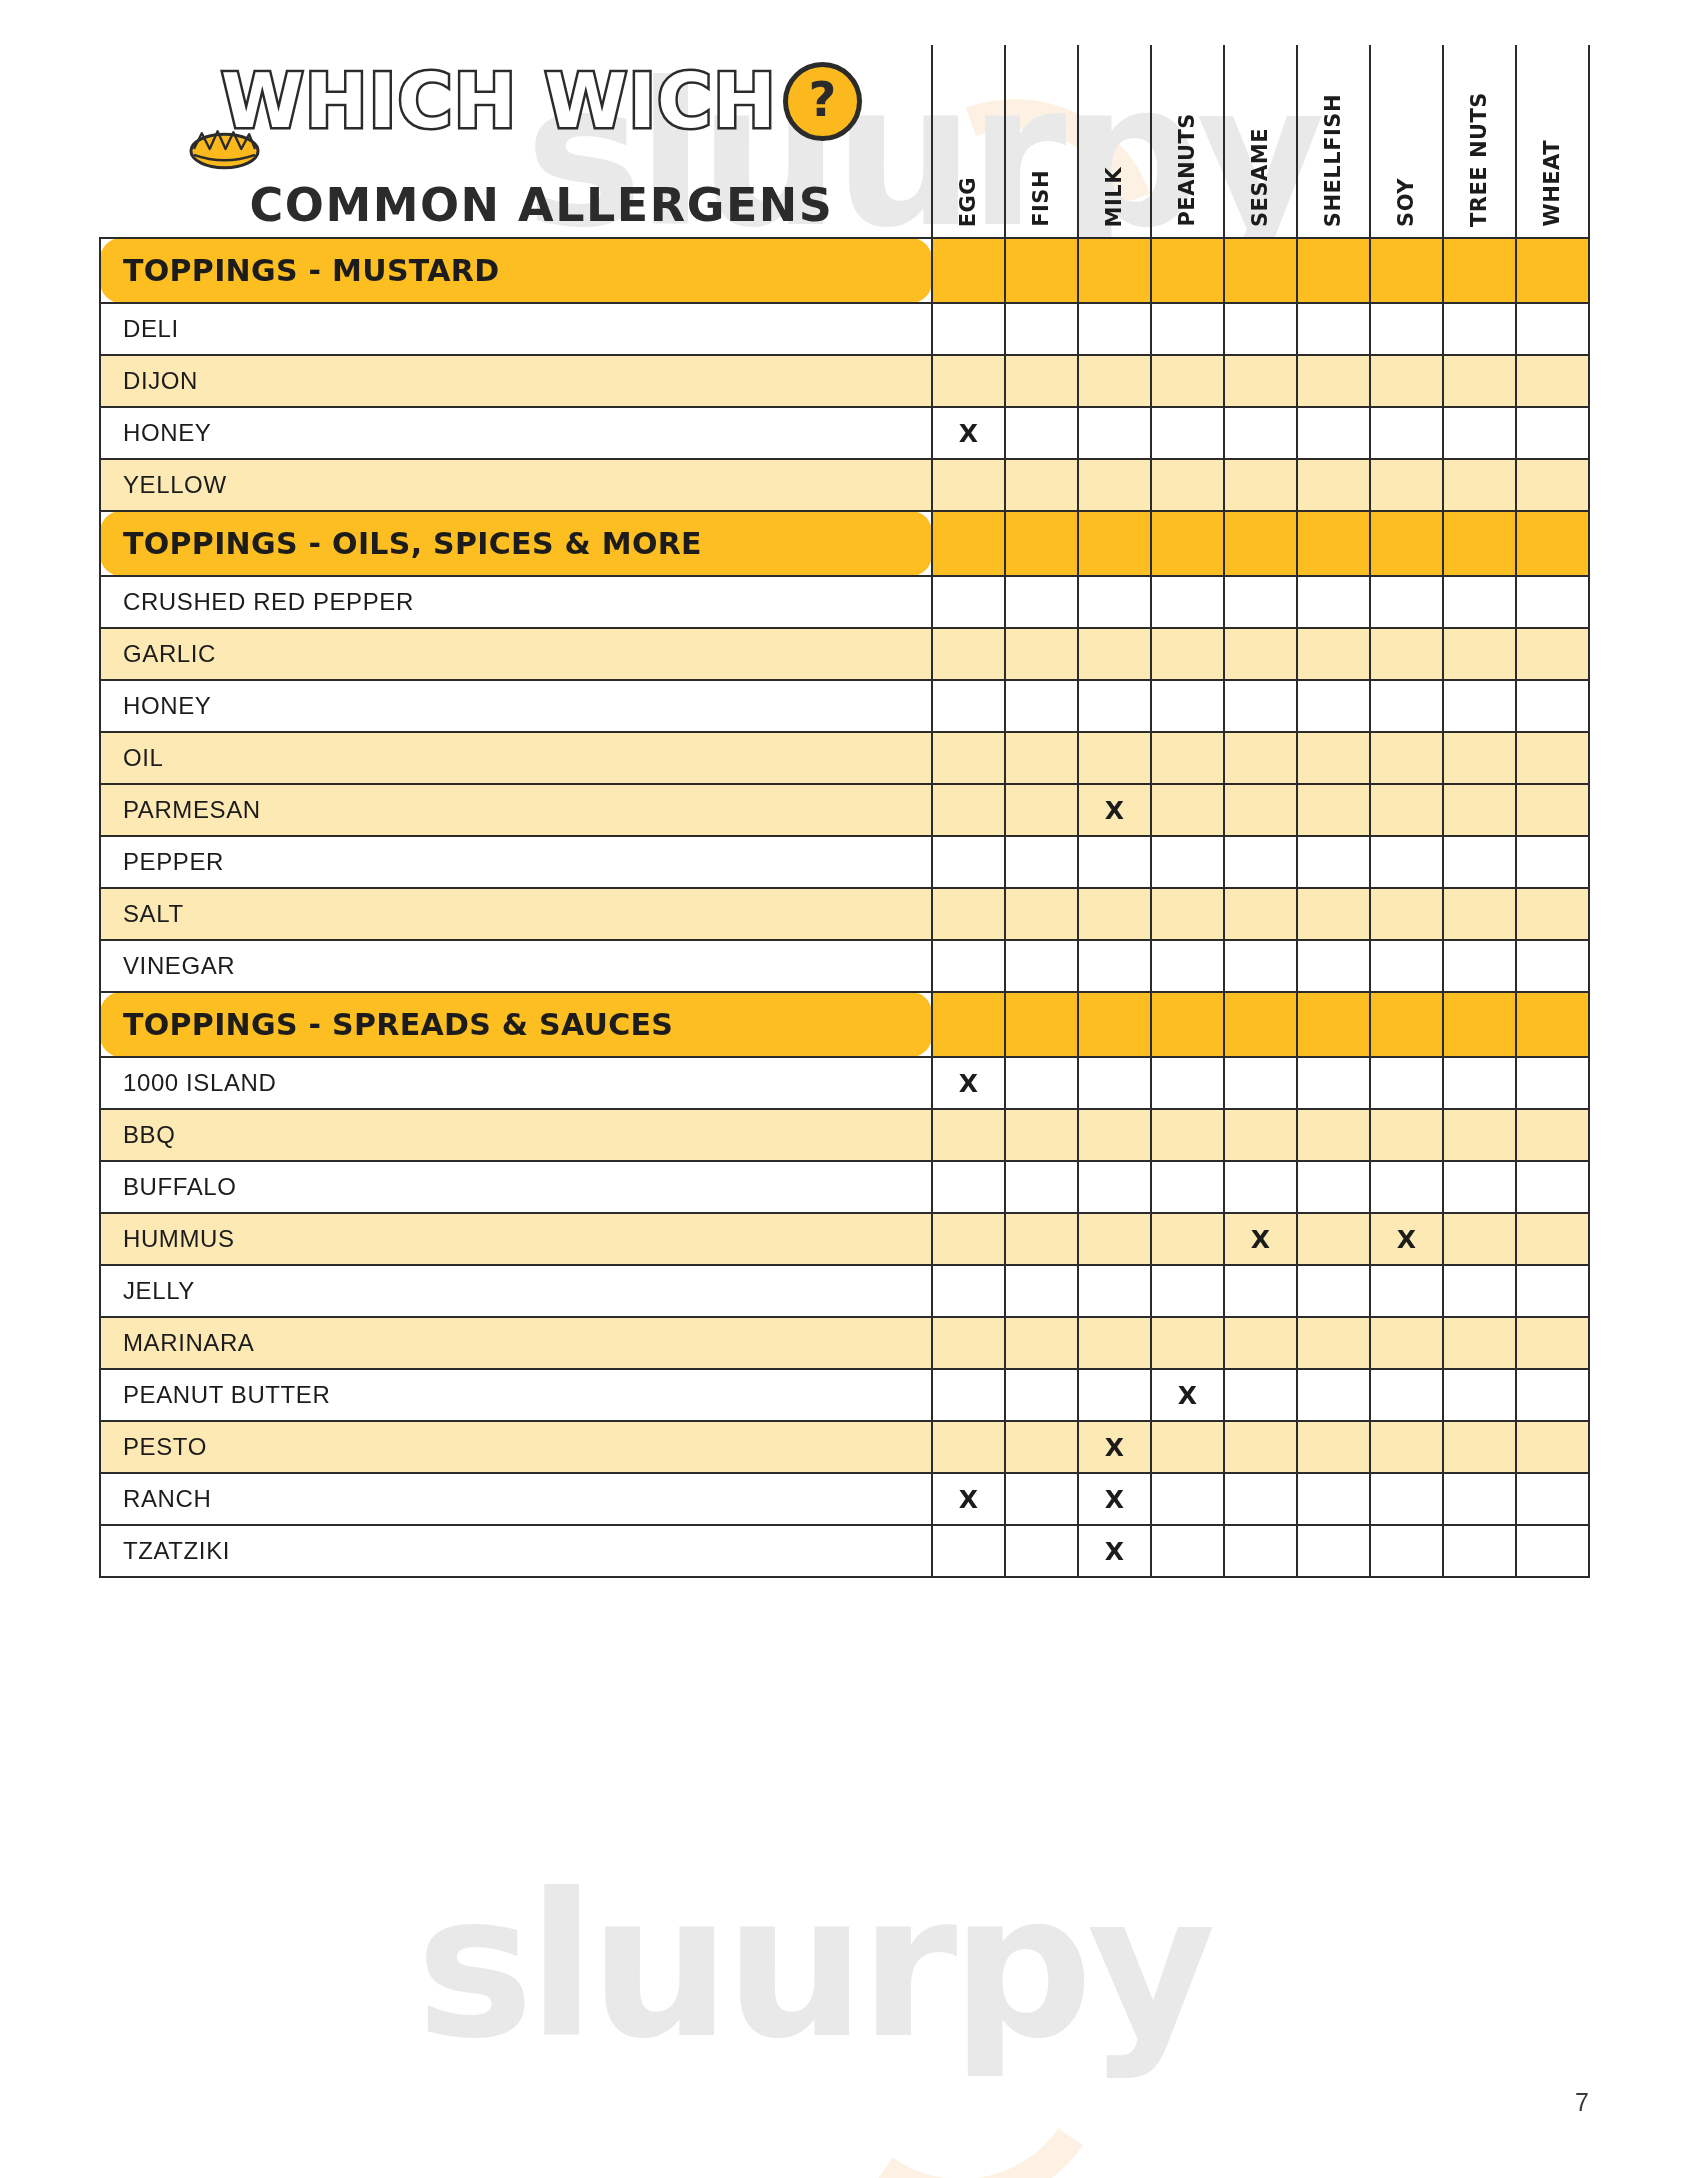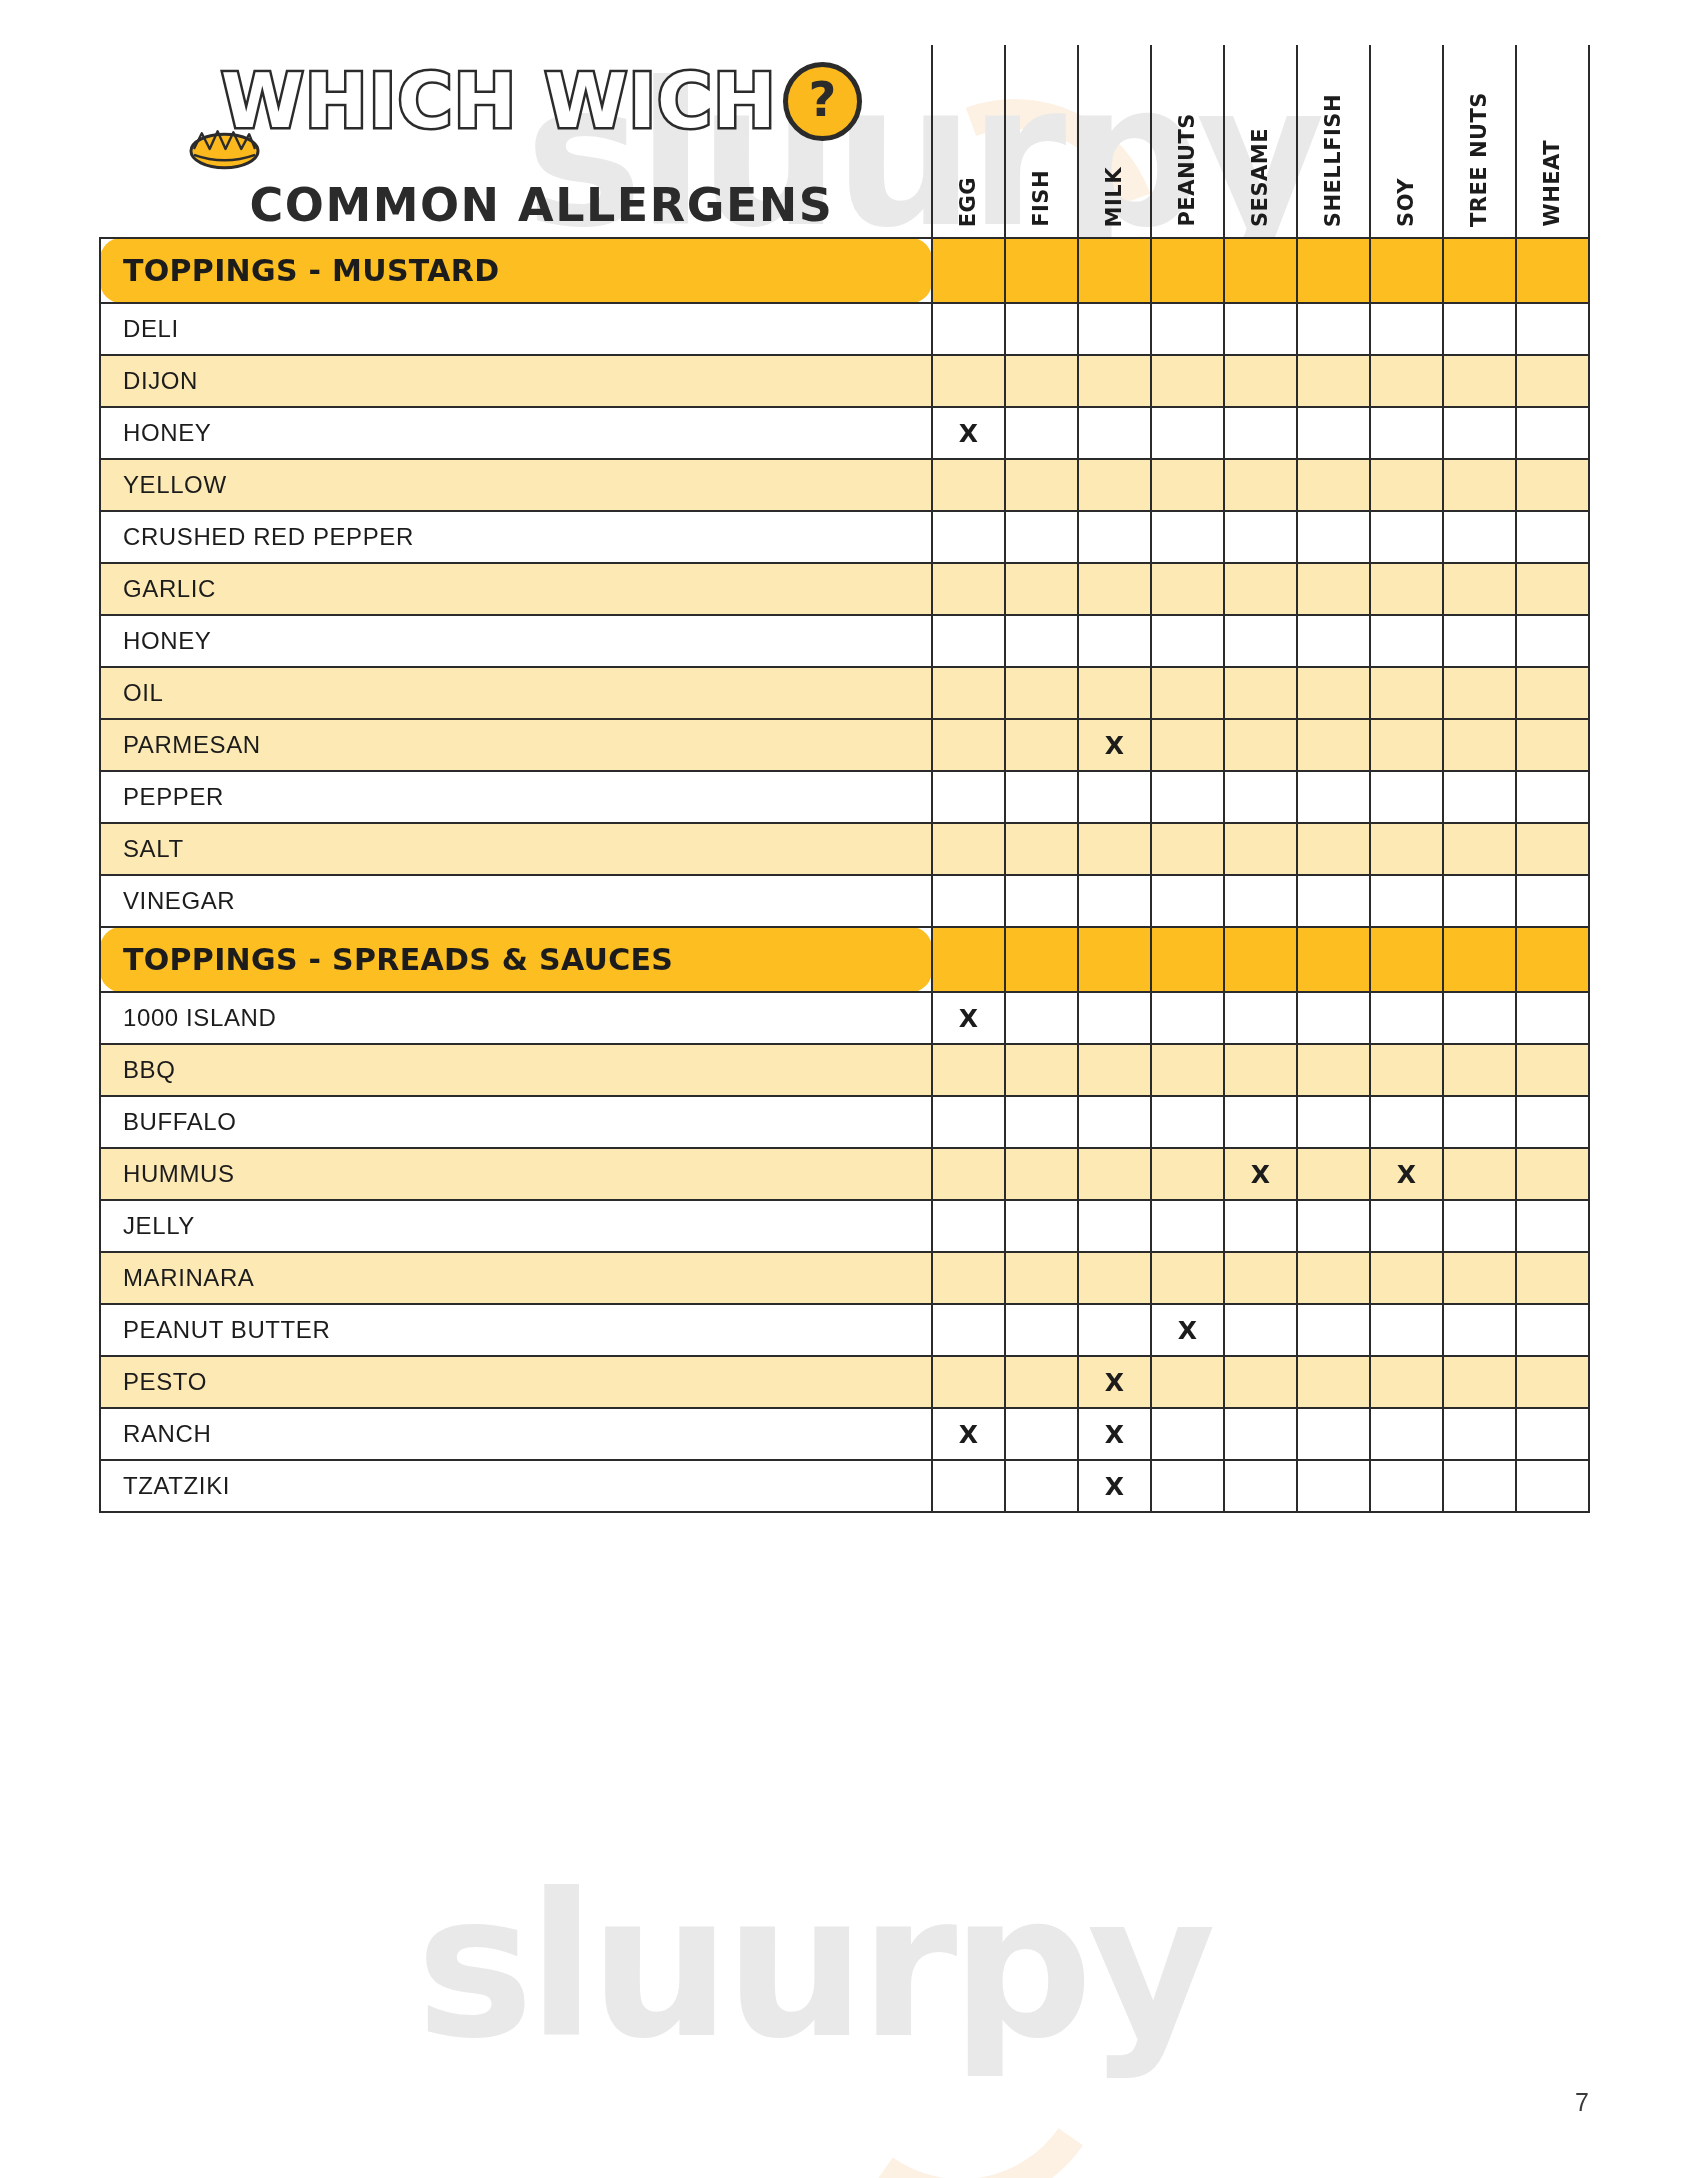--- a/index.html
+++ b/index.html
@@ -291,20 +291,32 @@
           <td class="mark"></td>
           <td class="mark"></td>
           <td class="mark"></td>
           <td class="mark"></td>
           <td class="mark"></td>
           <td class="mark"></td>
           <td class="mark"></td>
           <td class="mark"></td>
           <td class="mark"></td>
         </tr>
+        <tr class="section-row">
+          <td class="sec-title">TOPPINGS - OILS, SPICES &amp; MORE</td>
+          <td></td>
+          <td></td>
+          <td></td>
+          <td></td>
+          <td></td>
+          <td></td>
+          <td></td>
+          <td></td>
+          <td></td>
+        </tr>
         <tr class="item-row">
           <td class="item-name">CRUSHED RED PEPPER</td>
           <td class="mark"></td>
           <td class="mark"></td>
           <td class="mark"></td>
           <td class="mark"></td>
           <td class="mark"></td>
           <td class="mark"></td>
           <td class="mark"></td>
           <td class="mark"></td>

